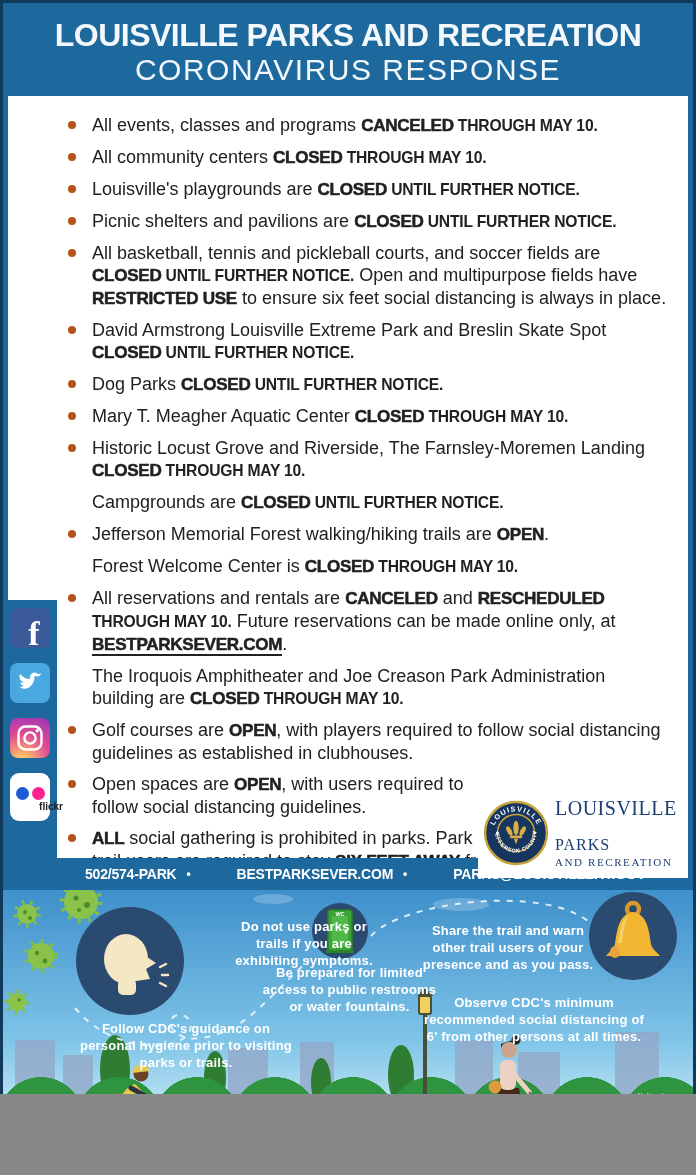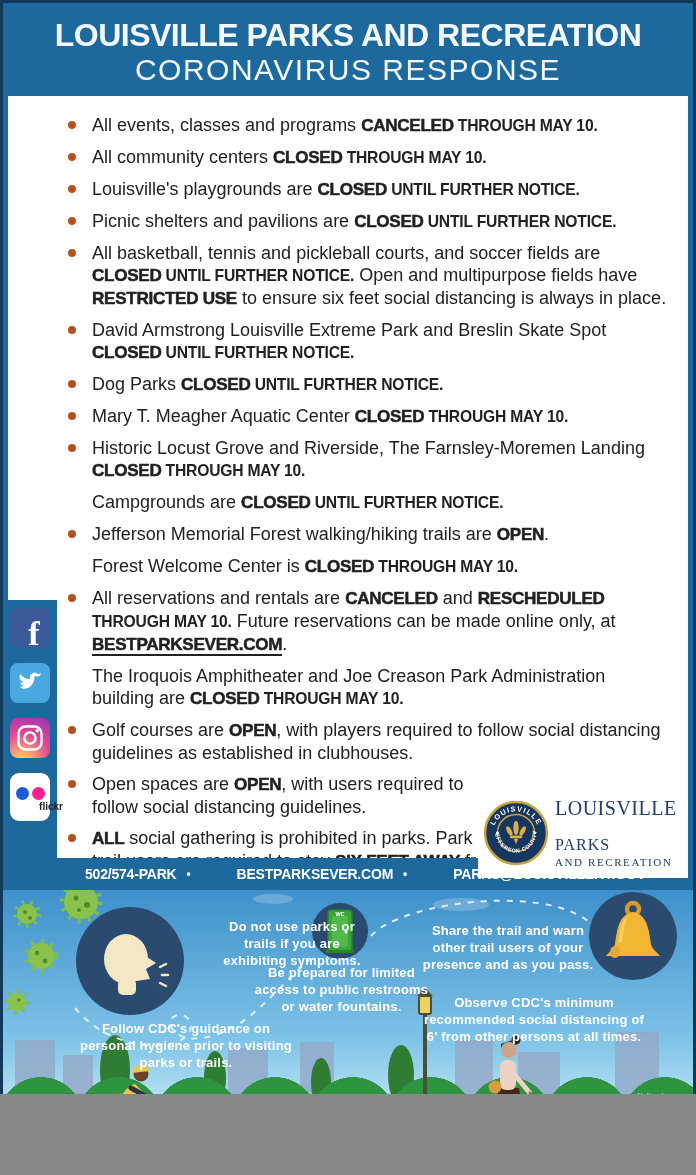--- a/index.html
+++ b/index.html
@@ -70,22 +70,22 @@
   .path{position:absolute;left:0;right:0;top:259px;height:14px;background:#ead8a6;border-top:2px solid #d9c28b;}
   .band{position:absolute;left:0;right:0;top:1163px;height:12px;background:var(--frame_dark);}
 
   .circle{position:absolute;border-radius:50%;background:var(--circle_navy);display:flex;align-items:center;justify-content:center;}
   .c-head{left:73px;top:17px;width:108px;height:108px;}
   .c-wc{left:309px;top:13px;width:56px;height:56px;}
   .c-bell{left:586px;top:2px;width:88px;height:88px;}
 
   .tip{position:absolute;color:#fff;font-weight:700;font-size:13px;line-height:1.32;
     letter-spacing:0.2px;text-align:center;white-space:pre-line;}
-  .tip-symptoms{left:168px;top:28px;width:242px;}
-  .tip-restrooms{left:226px;top:74px;width:225px;}
+  .tip-symptoms{left:180px;top:28px;width:242px;}
+  .tip-restrooms{left:234px;top:74px;width:225px;}
   .tip-share-trail{left:416px;top:32px;width:178px;}
   .tip-distancing{left:412px;top:104px;width:238px;}
   .tip-hygiene{left:72px;top:130px;width:222px;}
 
   .nrpa{position:absolute;left:548px;top:202px;width:142px;color:#fff;}
   .nrpa .row{display:flex;gap:5px;}
   .nrpa .nm{font-size:19px;font-weight:800;letter-spacing:0.5px;}
   .nrpa .org{font-size:7px;line-height:1.15;white-space:pre-line;opacity:0.95;}
   .nrpa .tag{font-size:7.5px;font-style:italic;margin-top:2px;opacity:0.95;}
   .url{position:absolute;left:245px;top:246px;width:210px;text-align:center;color:#fff;

